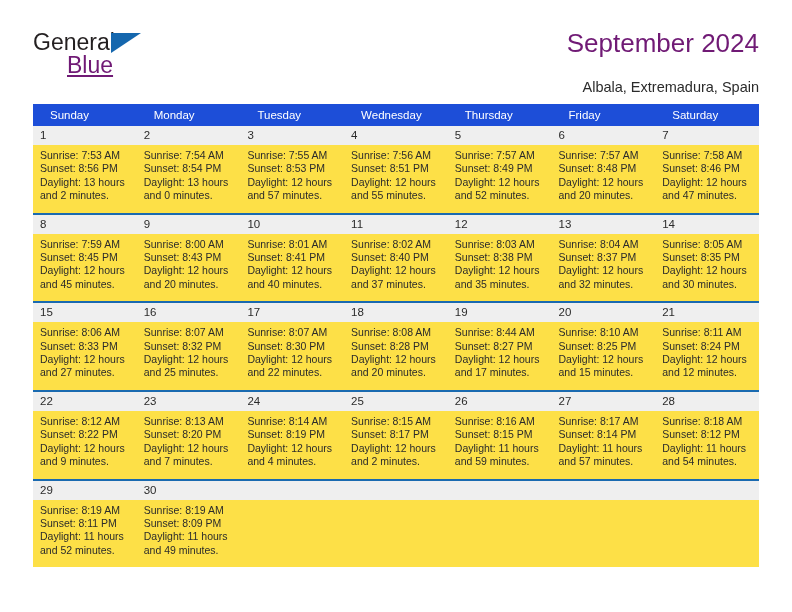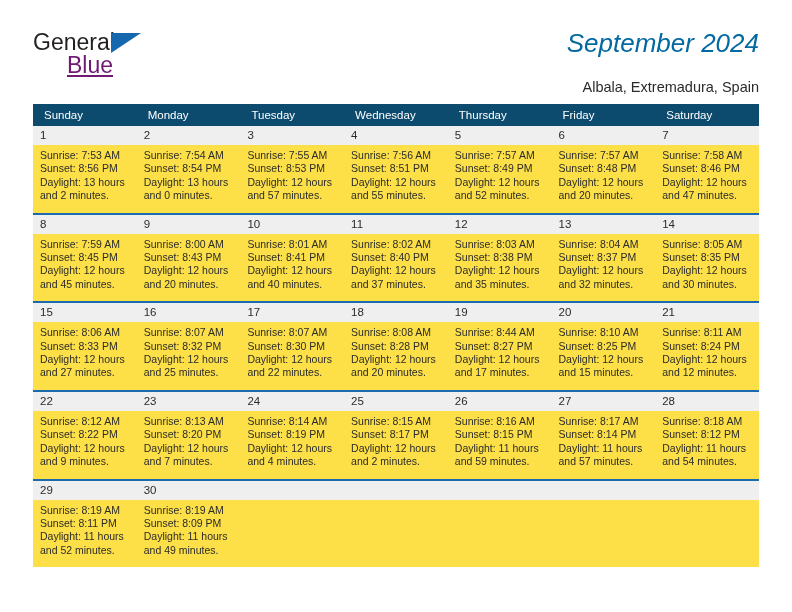--- a/index.html
+++ b/index.html
@@ -61,49 +61,48 @@
   }
 
   .title-block {
     position: absolute;
     right: 33px;
     top: 27px;
     text-align: right;
   }
   .cal-title {
     font-size: 26px;
-    color: #0369a1;
+    color: #701a75;
     line-height: 32px;
     white-space: nowrap;
-    font-style: italic;
   }
   .cal-subtitle {
     font-size: 14.5px;
     color: #2b2b2b;
     line-height: 20px;
     margin-top: 18px;
     white-space: nowrap;
   }
 
   
   .calendar {
     margin: 30px 33px 0 33px;
     width: 726px;
     border-collapse: collapse;
     table-layout: fixed;
   }
   .calendar col { width: 103.71px; }
 
   .calendar thead th {
-    background: #0c4a6e;
+    background: #1d4ed8;
     color: #ffffff;
     font-size: 11.5px;
     font-weight: normal;
     text-align: left;
-    padding: 5px 0 5px 11px;
+    padding: 5px 0 5px 17px;
     height: 19px;
     box-sizing: border-box;
   }
 
   .week-sep td {
     padding: 0;
     height: 2px;
     background: #1a6ab0;
     border: none;
   }

